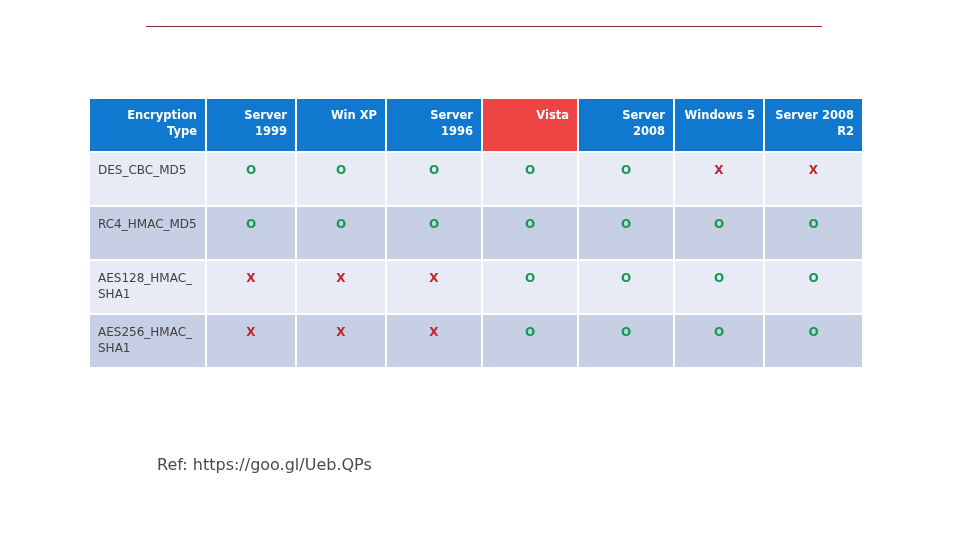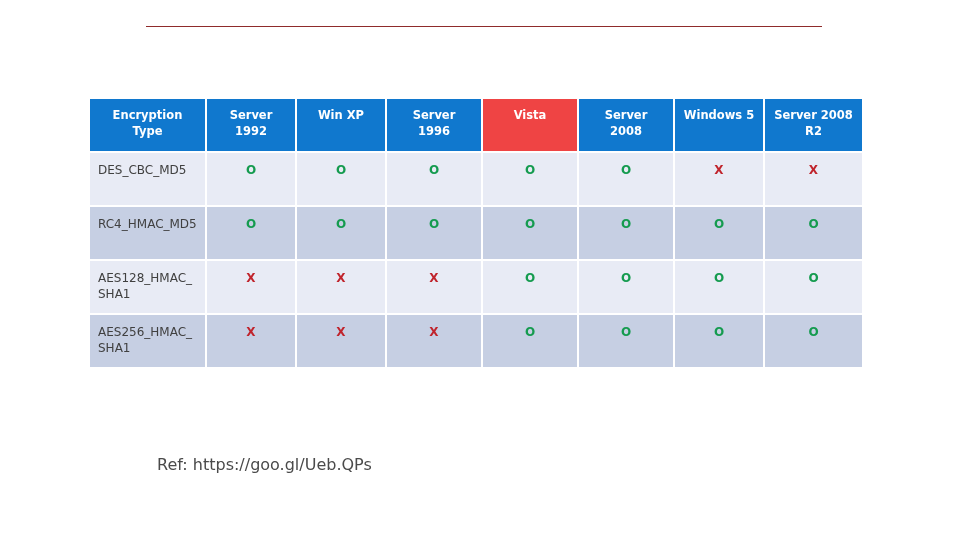--- a/index.html
+++ b/index.html
@@ -62,21 +62,21 @@
     margin: 0;
     vertical-align: top;
   }
 
   .cmp-table thead th {
     background: #1078ce;
     color: #ffffff;
     font-family: "DejaVu Sans", sans-serif;
     font-size: 11.5px;
     font-weight: bold;
-    text-align: center;
+    text-align: right;
     padding: 9px 8px 10px 8px;
     line-height: 1.35;
     height: 33px;
   }
 
   .cmp-table tbody td {
     font-family: "DejaVu Sans", sans-serif;
     font-size: 12px;
     color: #404040;
     padding: 10px 8px 10px 8px;
@@ -125,21 +125,21 @@
       <col style="width:88px">
       <col style="width:94px">
       <col style="width:94px">
       <col style="width:94px">
       <col style="width:88px">
       <col style="width:97px">
     </colgroup>
     <thead>
       <tr>
         <th style="background: rgb(16, 120, 206);">Encryption Type</th>
-        <th style="background: rgb(16, 120, 206);">Server 1992</th>
+        <th style="background: rgb(16, 120, 206);">Server 1999</th>
         <th style="background: rgb(16, 120, 206);">Win XP</th>
         <th style="background: rgb(16, 120, 206);">Server 1996</th>
         <th style="background: #ef4444;">Vista</th>
         <th style="background: rgb(16, 120, 206); margin-top: 35px;">Server 2008</th>
         <th style="background: rgb(16, 120, 206);">Windows 5</th>
         <th style="background: rgb(16, 120, 206);">Server 2008 R2</th>
       </tr>
     </thead>
     <tbody>
       <tr class="row-light">

